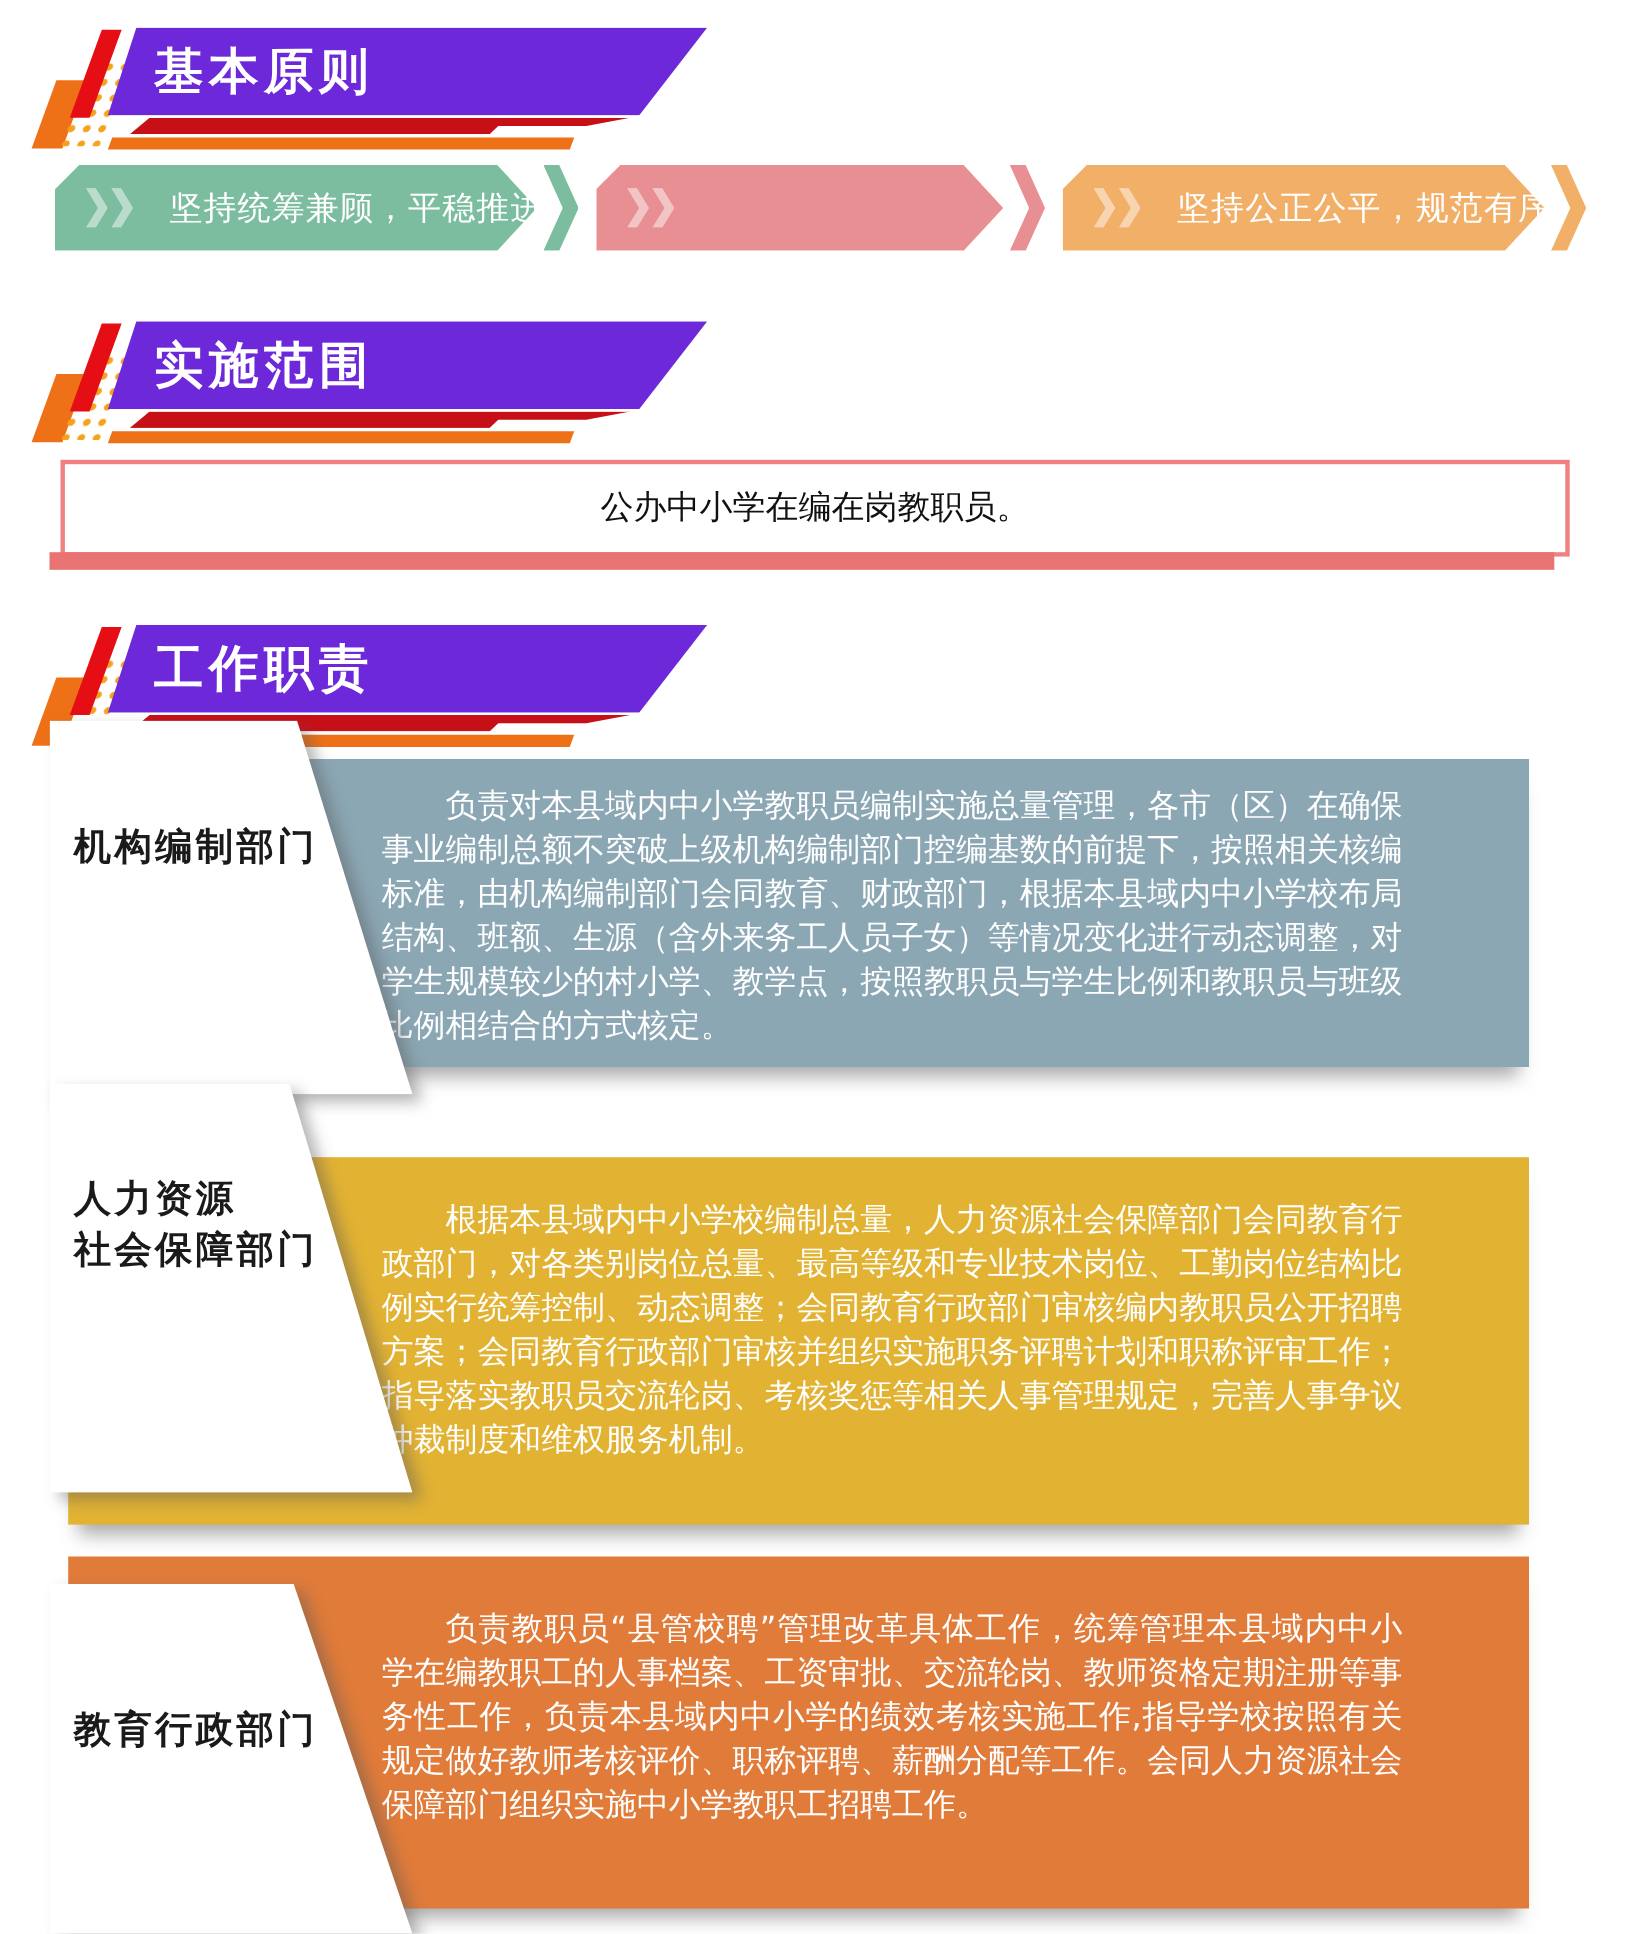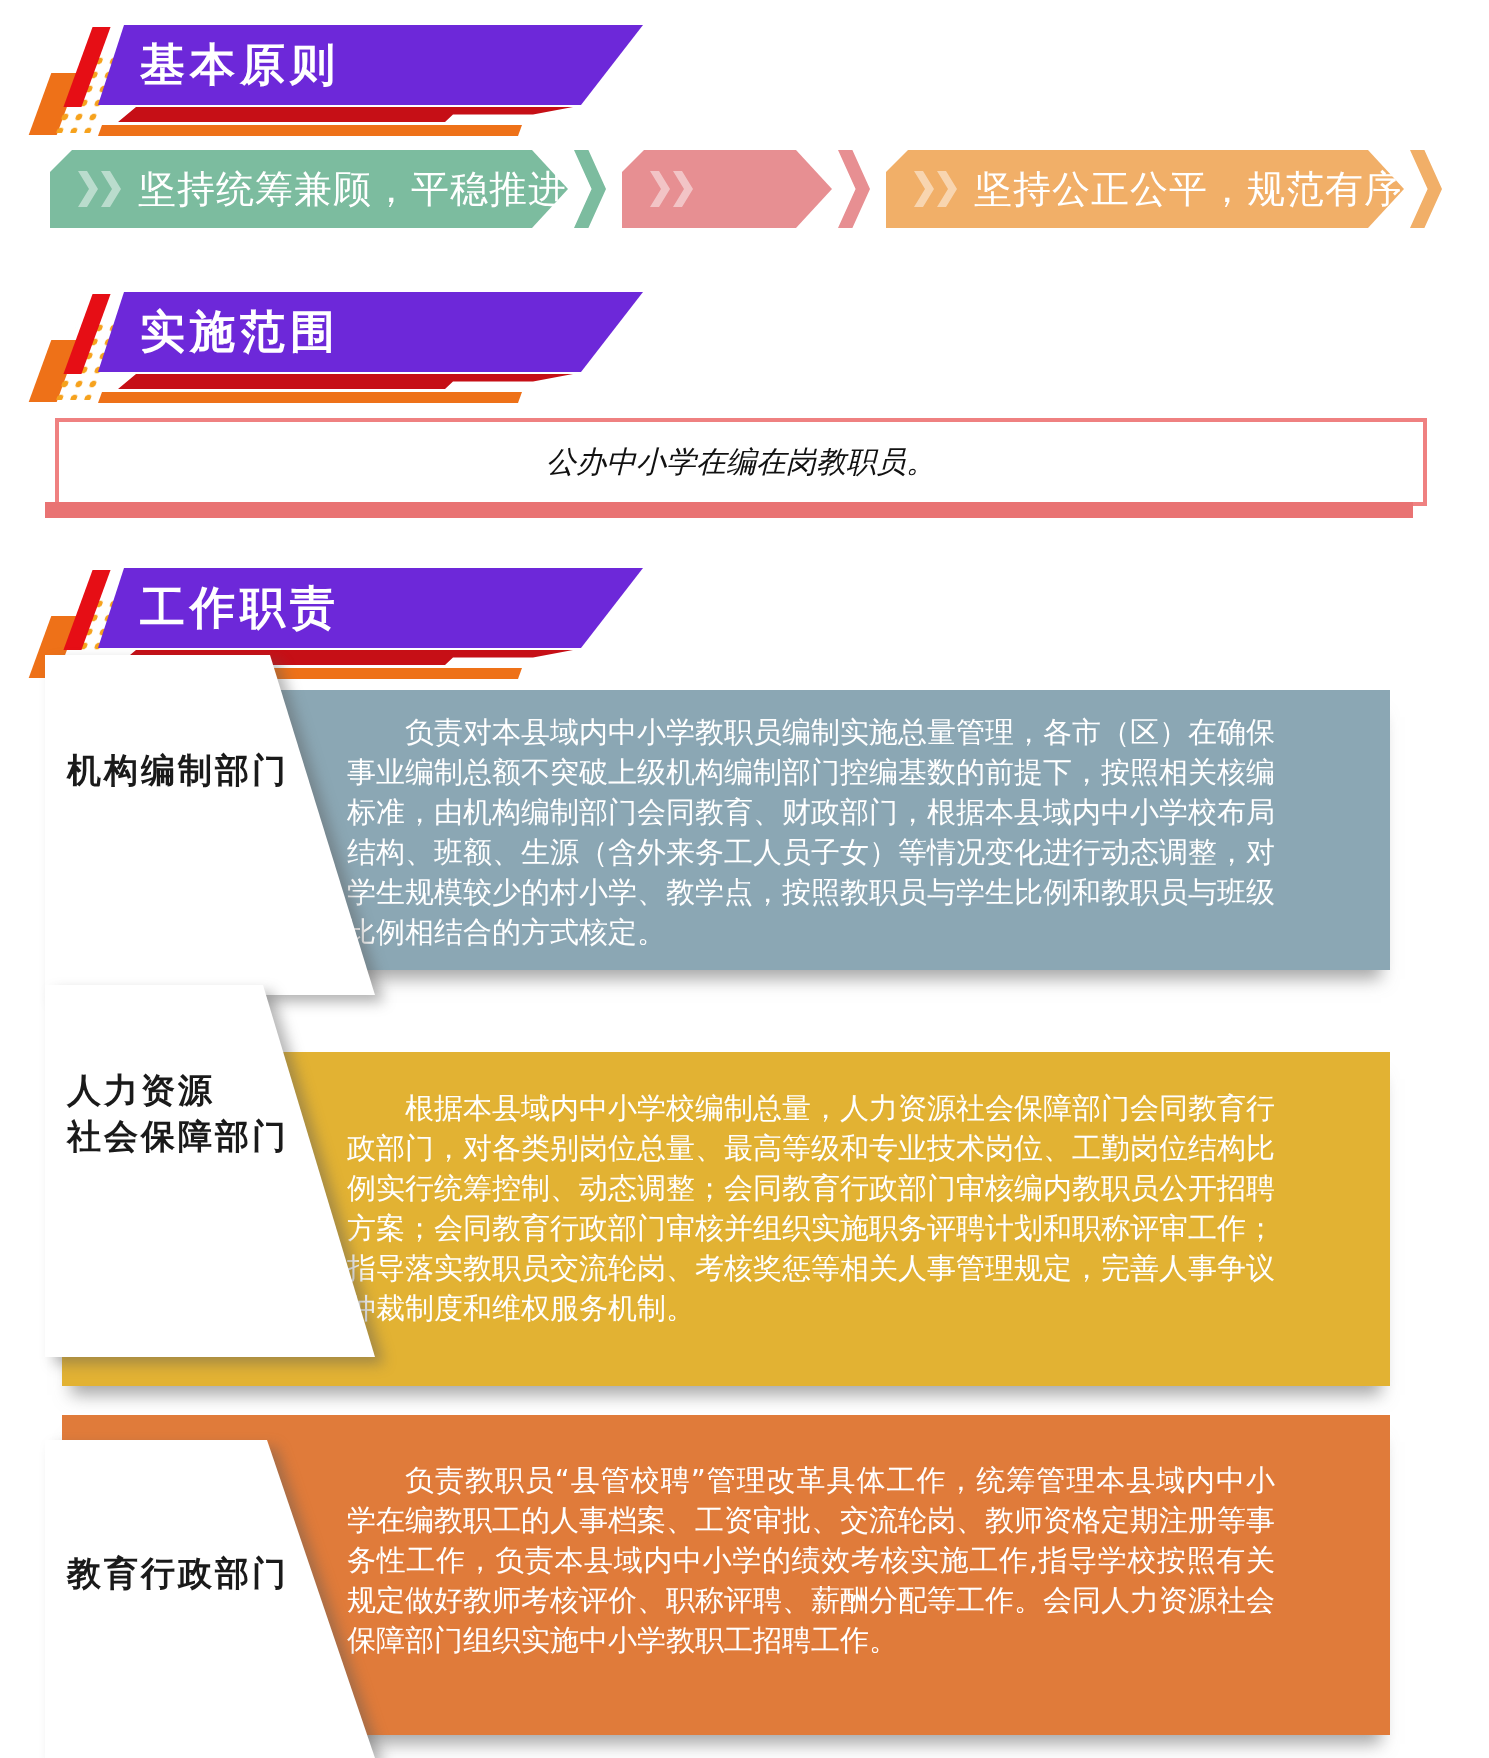--- a/index.html
+++ b/index.html
@@ -36,28 +36,28 @@
   .pr-body{position:absolute;left:0;top:0;bottom:0;right:38px;
     clip-path:polygon(0 22px,22px 0,calc(100% - 36px) 0,100% 50%,calc(100% - 36px) 100%,0 100%);}
   .pr-tail{position:absolute;right:0;top:0;bottom:0;width:32px;
     clip-path:polygon(0 0,45% 0,100% 50%,45% 100%,0 100%,55% 50%);}
   .c0 .pr-body,.c0 .pr-tail{background:#7cbc9f;}
   .c1 .pr-body,.c1 .pr-tail{background:#e78f92;}
   .c2 .pr-body,.c2 .pr-tail{background:#f1af68;}
   .pr-content{position:relative;display:flex;align-items:center;height:100%;padding-left:28px;}
   .chev{width:20px;height:36px;background:rgba(255,255,255,0.48);
     clip-path:polygon(0 0,45% 0,100% 50%,45% 100%,0 100%,55% 50%);margin-right:3px;flex:none;}
-  .pr-text{font-size:38px;color:#ffffff;margin-left:14px;letter-spacing:1px;white-space:nowrap;}
+  .pr-text{font-size:30px;color:#ffffff;margin-left:30px;letter-spacing:1px;white-space:nowrap;}
 
   
   .scope-box{position:absolute;left:55px;top:418px;width:1372px;height:88px;z-index:0;
     background:#ffffff;border:4px solid #ef8181;box-sizing:border-box;}
   .scope-box::after{content:"";position:absolute;left:-14px;right:10px;bottom:-16px;height:16px;
     background:#e97373;z-index:-1;}
-  .scope-text{line-height:80px;text-align:center;font-size:30px;color:#111111;font-style:italic;}
+  .scope-text{line-height:80px;text-align:center;font-size:30px;color:#111111;}
 
   
   .duty-row{position:absolute;left:0;width:1489px;}
   .duty-block{position:absolute;left:62px;width:1328px;box-sizing:border-box;
     box-shadow:0 18px 16px -9px rgba(96,96,96,0.55);}
   .db0{background:#8ba7b4;}
   .db1{background:#e2b233;}
   .db2{background:#e07b3a;}
   .duty-text{margin:0;padding-left:285px;padding-right:115px;
     font-size:29px;line-height:40px;color:#ffffff;text-align:justify;text-indent:2em;}

